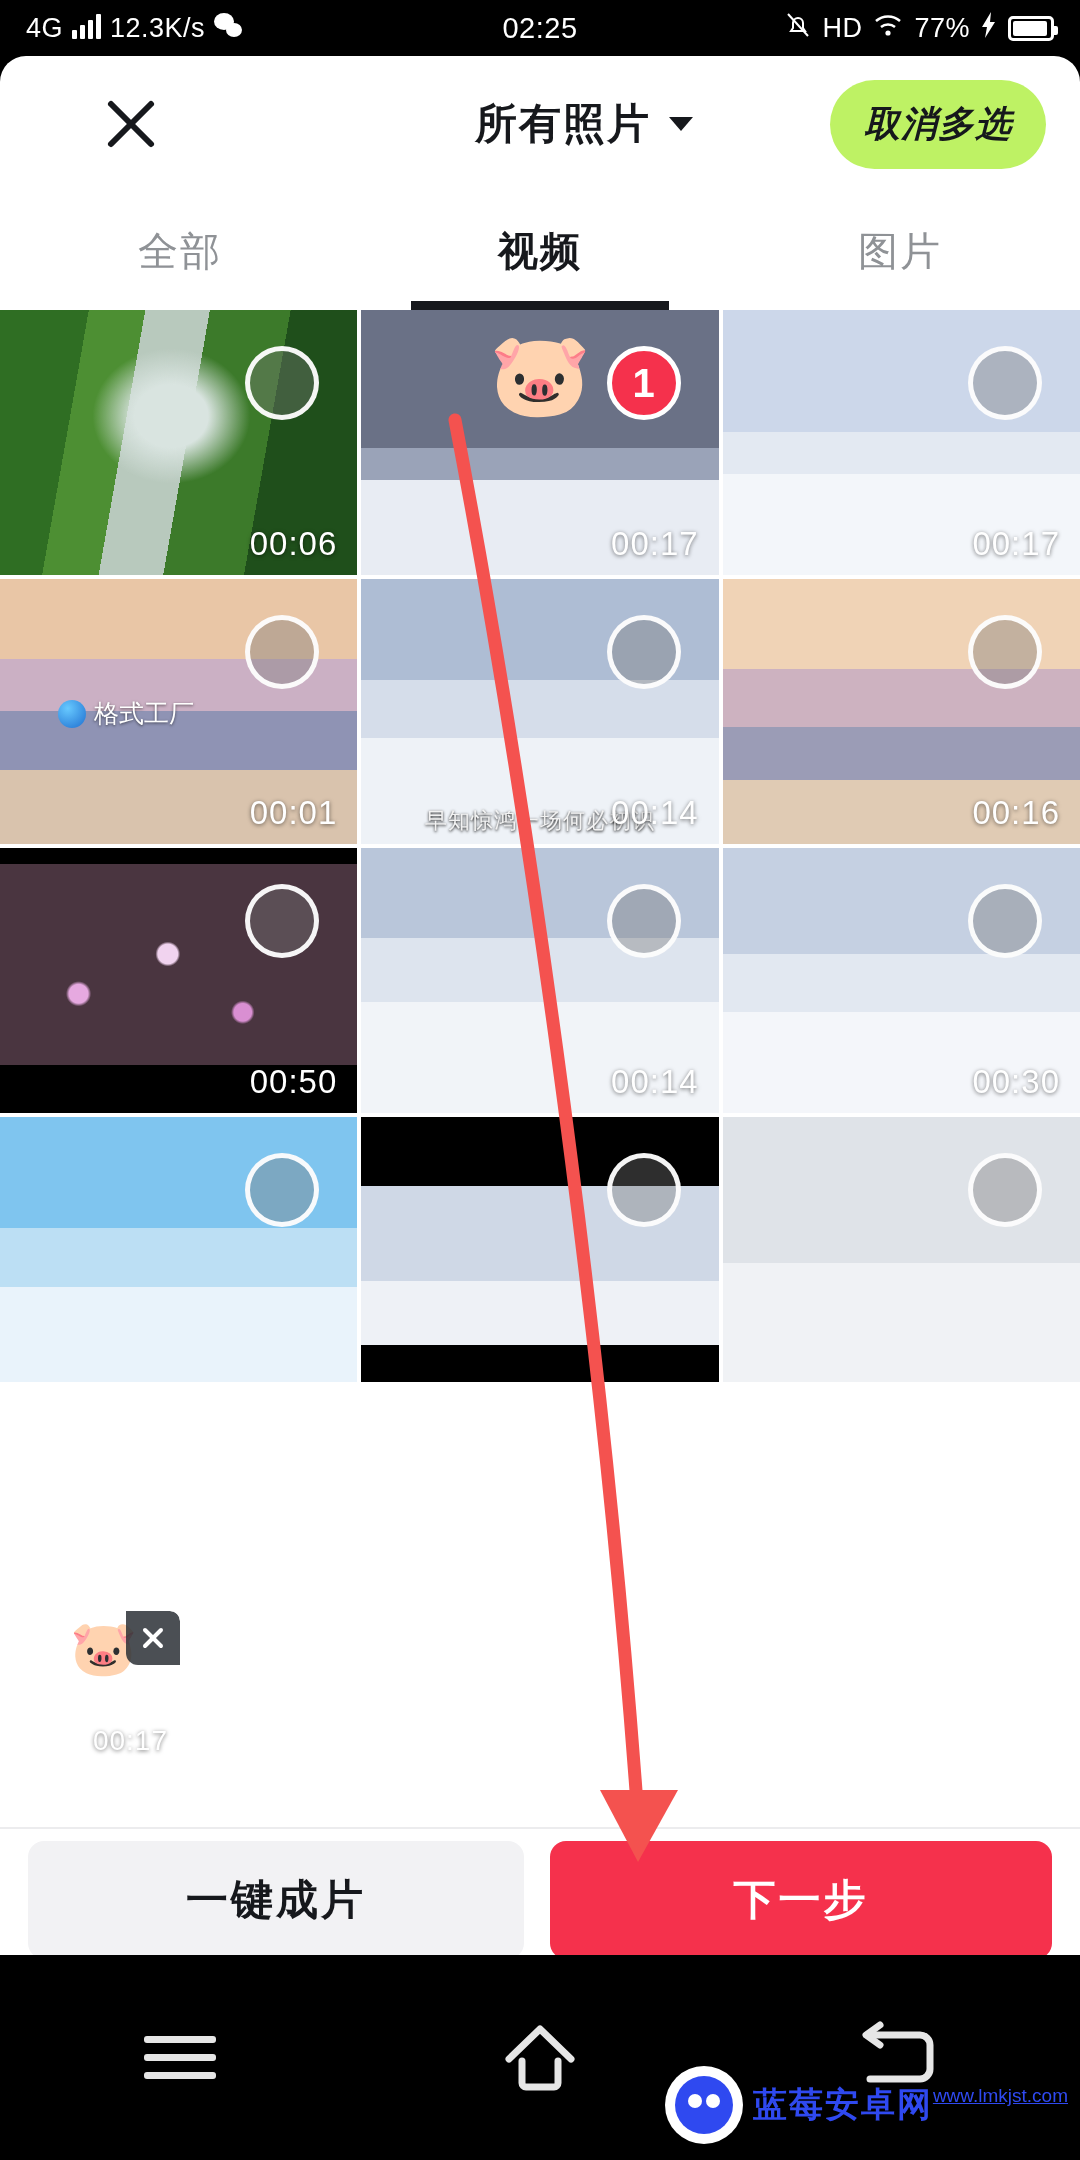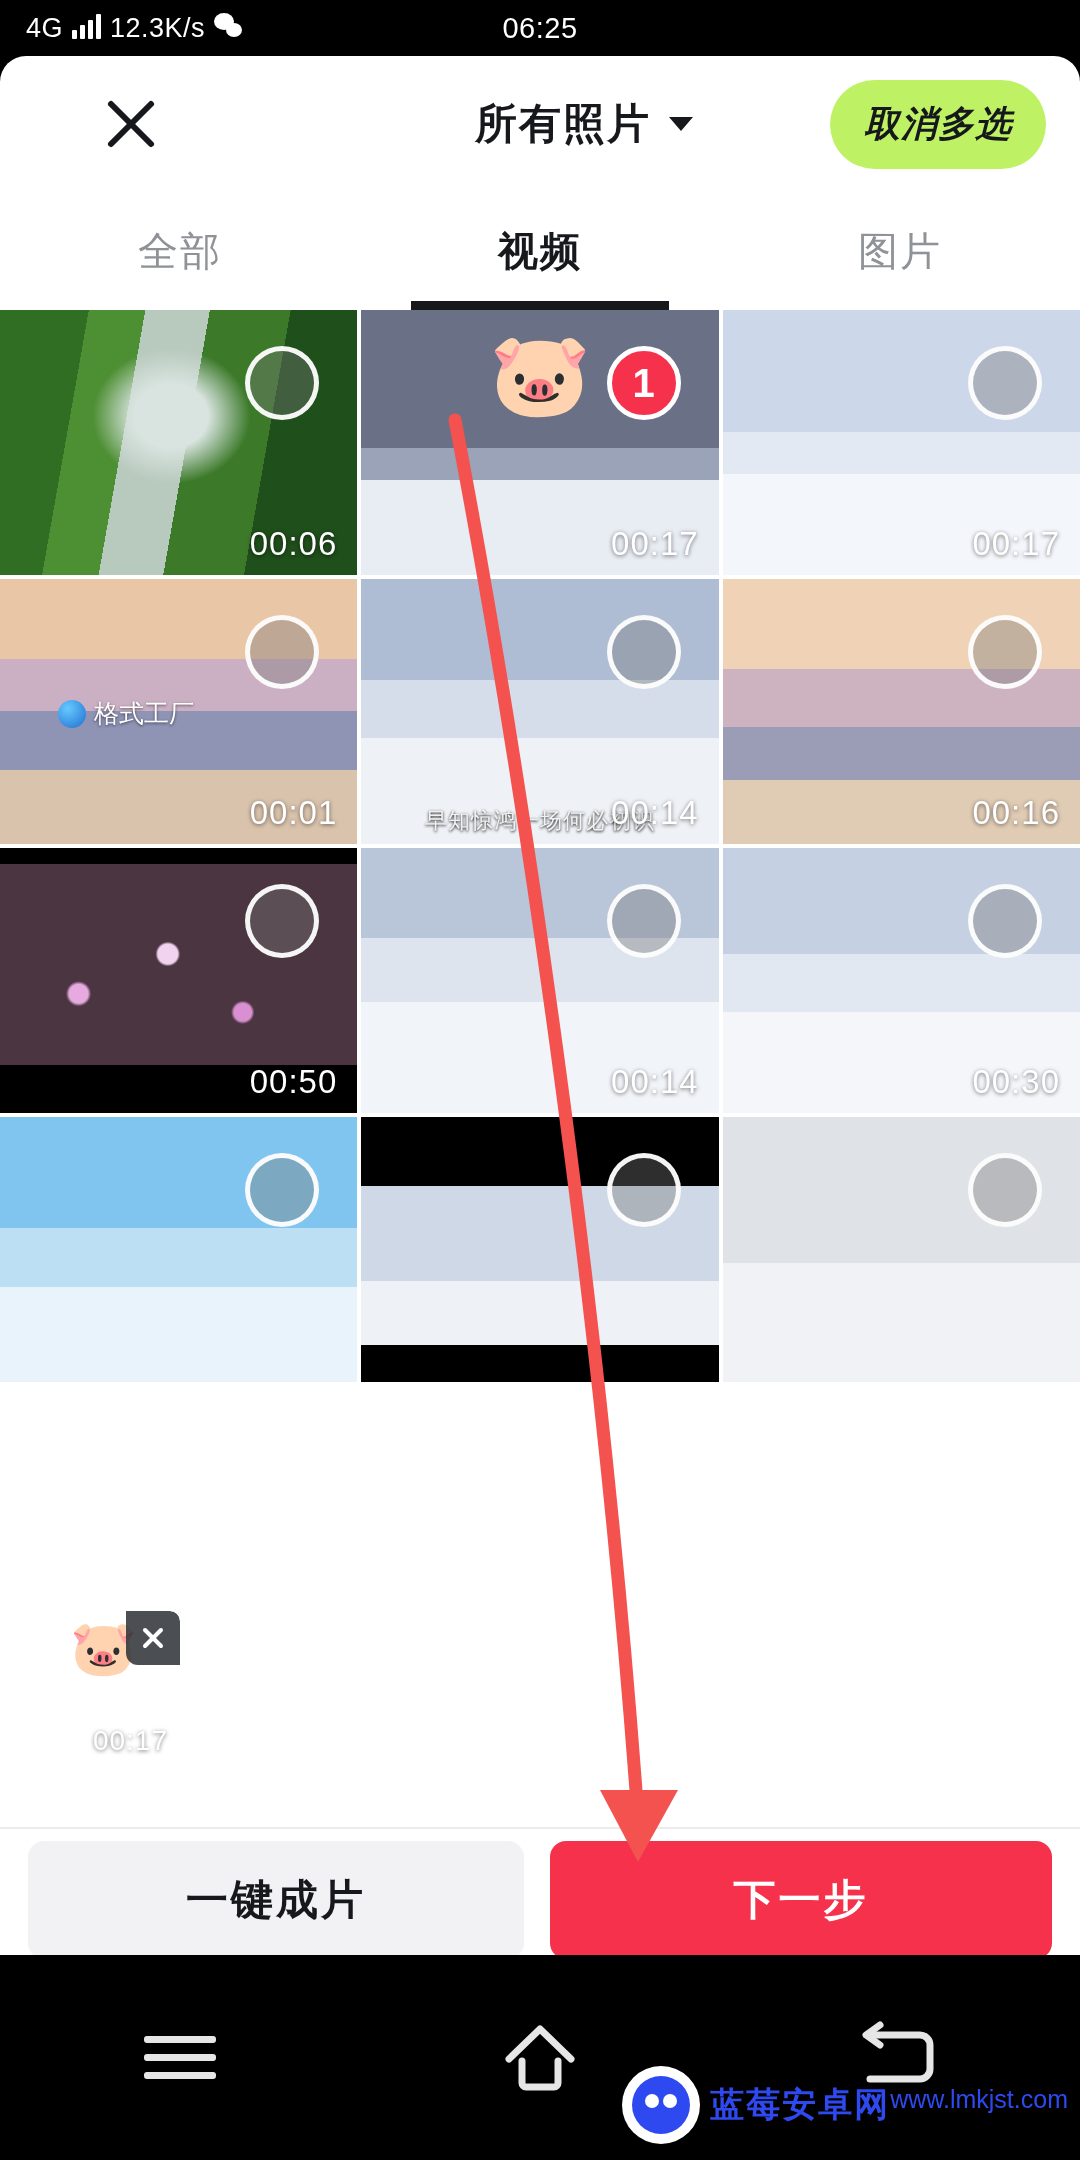--- a/index.html
+++ b/index.html
@@ -152,38 +152,63 @@
   .site-wm .logo{width:78px; height:78px; border-radius:50%; background:#fff;
     display:flex; align-items:center; justify-content:center;}
   .site-wm .logo .bear{width:58px;height:58px;border-radius:50%;
     background:#2f49f0; position:relative;}
   .site-wm .logo .bear:before,.site-wm .logo .bear:after{content:"";
     position:absolute; width:14px;height:14px;background:#fff;border-radius:50%;
     top:18px;}
   .site-wm .logo .bear:before{left:13px;} .site-wm .logo .bear:after{right:13px;}
   .site-wm .txt{display:flex; flex-direction:row; line-height:1.15;}
   .site-wm .cn{color:#2f49f0; font-size:34px; font-weight:bold; letter-spacing:2px;}
-  .site-wm .url{color:#2f49f0; font-size:25px;}
+  .site-wm .url{color:#2f49f0; font-size:19px;text-decoration:underline;}
 </style>
 </head>
 <body>
 
 <div class="statusbar">
   <div class="sb-left">
     <span>4G</span>
     <span class="sig">
         <i></i>
         <i></i>
         <i></i>
         <i></i>
       </span>
     <span>12.3K/s</span>
     <span class="wechat"></span>
   </div>
-  <div class="sb-center">06:25</div>
+  <div class="sb-center">02:25</div>
+  <div class="sb-right">
+    <span>
+      <svg width="26" height="28" viewBox="0 0 26 28">
+          <path d="M6 20h14l-2-3v-5a5 5 0 0 0-10 0v5l-2 3z" fill="none" stroke="#fff" stroke-width="2"></path>
+          <line x1="3" y1="3" x2="23" y2="25" stroke="#fff" stroke-width="2"></line>
+        </svg>
+    </span>
+    <span>HD</span>
+    <span>
+      <svg width="30" height="26" viewBox="0 0 30 26">
+          <path d="M3 9a18 18 0 0 1 24 0" fill="none" stroke="#fff" stroke-width="2.5"></path>
+          <path d="M8 15a11 11 0 0 1 14 0" fill="none" stroke="#fff" stroke-width="2.5"></path>
+          <circle cx="15" cy="21" r="2.6" fill="#fff"></circle>
+        </svg>
+    </span>
+    <span>77%</span>
+    <span>
+      <svg width="16" height="26" viewBox="0 0 16 26">
+          <path d="M10 0 1 15h5l-2 11 10-16H9z" fill="#fff"></path>
+        </svg>
+    </span>
+    <span class="batt">
+        <i></i>
+      </span>
+  </div>
 </div>
 
 <div class="sheet">
 
   <div class="header">
     <div class="close-btn">
       <svg width="56" height="56" viewBox="0 0 56 56">
           <line x1="8" y1="8" x2="48" y2="48" stroke="#16181c" stroke-width="6" stroke-linecap="round"></line>
           <line x1="48" y1="8" x2="8" y2="48" stroke="#16181c" stroke-width="6" stroke-linecap="round"></line>
         </svg>

